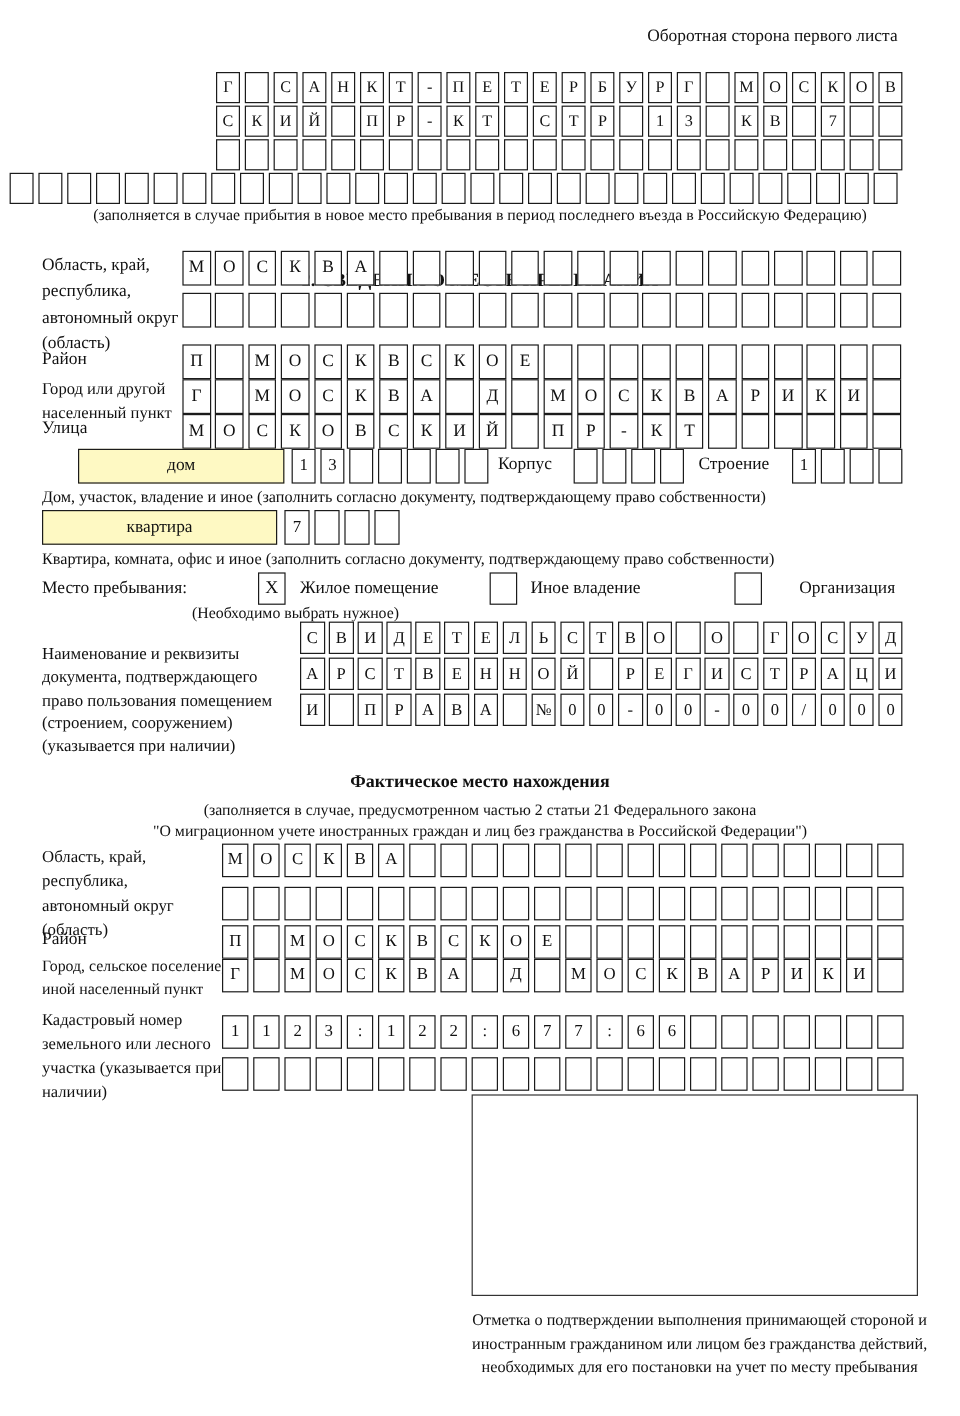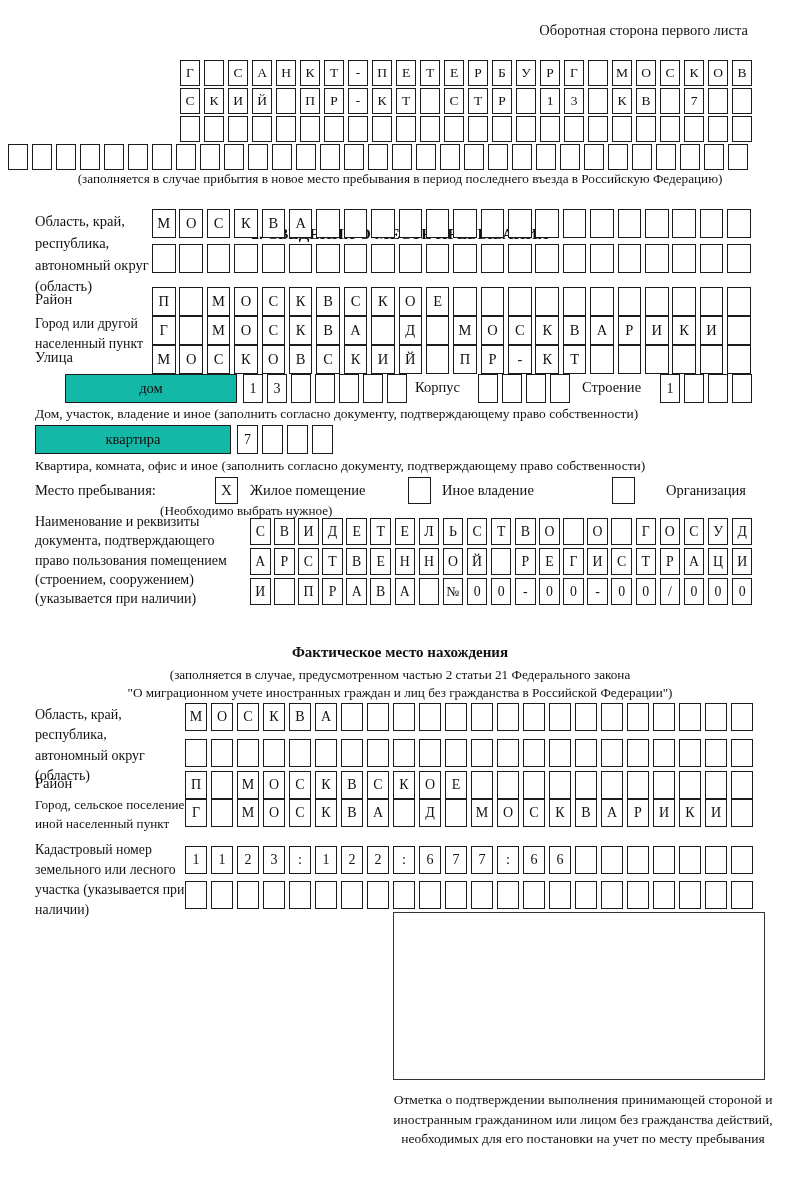--- a/index.html
+++ b/index.html
@@ -12,21 +12,21 @@
   .cellrow{position:absolute;display:flex;}
   .cell{box-sizing:border-box;flex:none;display:flex;align-items:center;justify-content:center;
         border:1.7px solid #1b1b1b;background:#fff;font-family:"Liberation Serif",serif;}
   .g-top .cell{width:20px;height:26px;margin-right:4px;font-size:13.5px;}
   .g-s2 .cell{width:23.5px;height:29px;margin-right:3.9px;font-size:14.5px;}
   .g-dom .cell{width:20px;height:29px;margin-right:4px;font-size:14px;}
   .g-kv .cell{width:21px;height:29px;margin-right:4px;font-size:14px;}
   .g-doc .cell{width:20.5px;height:27px;margin-right:3.6px;font-size:13.8px;}
   .g-fact .cell{width:22px;height:28px;margin-right:4px;font-size:14px;}
   .widebox{position:absolute;box-sizing:border-box;border:1.8px solid #1b1b1b;display:flex;
-           align-items:center;justify-content:center;font-size:14.5px;background:#14b8a6;}
+           align-items:center;justify-content:center;font-size:14.5px;background:#fef9c3;}
   .chk{position:absolute;box-sizing:border-box;width:23px;height:27px;border:1.7px solid #1b1b1b;
        display:flex;align-items:center;justify-content:center;font-size:15px;background:#fff;}
   .stampbox{position:absolute;box-sizing:border-box;border:1.8px solid #333;background:#fff;}
 </style>
 </head>
 <body>
 
 <div class="page">
 
   <div class="cap" style="top:22px;right:52px;font-size:14.5px;">Оборотная сторона первого листа</div>
@@ -311,21 +311,21 @@
 
   <div class="lbl" style="left:35px;top:480px;">Место пребывания:</div>
   <div class="chk" style="left:215px;top:477px;">X</div>
   <div class="lbl" style="left:250px;top:480px;">Жилое помещение</div>
   <div class="chk" style="left:408px;top:477px;"></div>
   <div class="lbl" style="left:442px;top:480px;">Иное владение</div>
   <div class="chk" style="left:612px;top:477px;"></div>
   <div class="lbl" style="left:666px;top:480px;">Организация</div>
   <div class="cap" style="left:160px;top:503px;width:430px;">(Необходимо выбрать нужное)</div>
 
-  <div class="lbl" style="left:35px;top:512px;width:208px;font-size:14px;line-height:1.38;">Наименование и реквизиты документа, подтверждающего право пользования помещением (строением, сооружением) (указывается при наличии)</div>
+  <div class="lbl" style="left:35px;top:536px;width:208px;font-size:14px;line-height:1.38;">Наименование и реквизиты документа, подтверждающего право пользования помещением (строением, сооружением) (указывается при наличии)</div>
   <div class="cellrow g-doc" style="left:250px;top:518px;">
       <span class="cell">С</span>
       <span class="cell">В</span>
       <span class="cell">И</span>
       <span class="cell">Д</span>
       <span class="cell">Е</span>
       <span class="cell">Т</span>
       <span class="cell">Е</span>
       <span class="cell">Л</span>
       <span class="cell">Ь</span>

